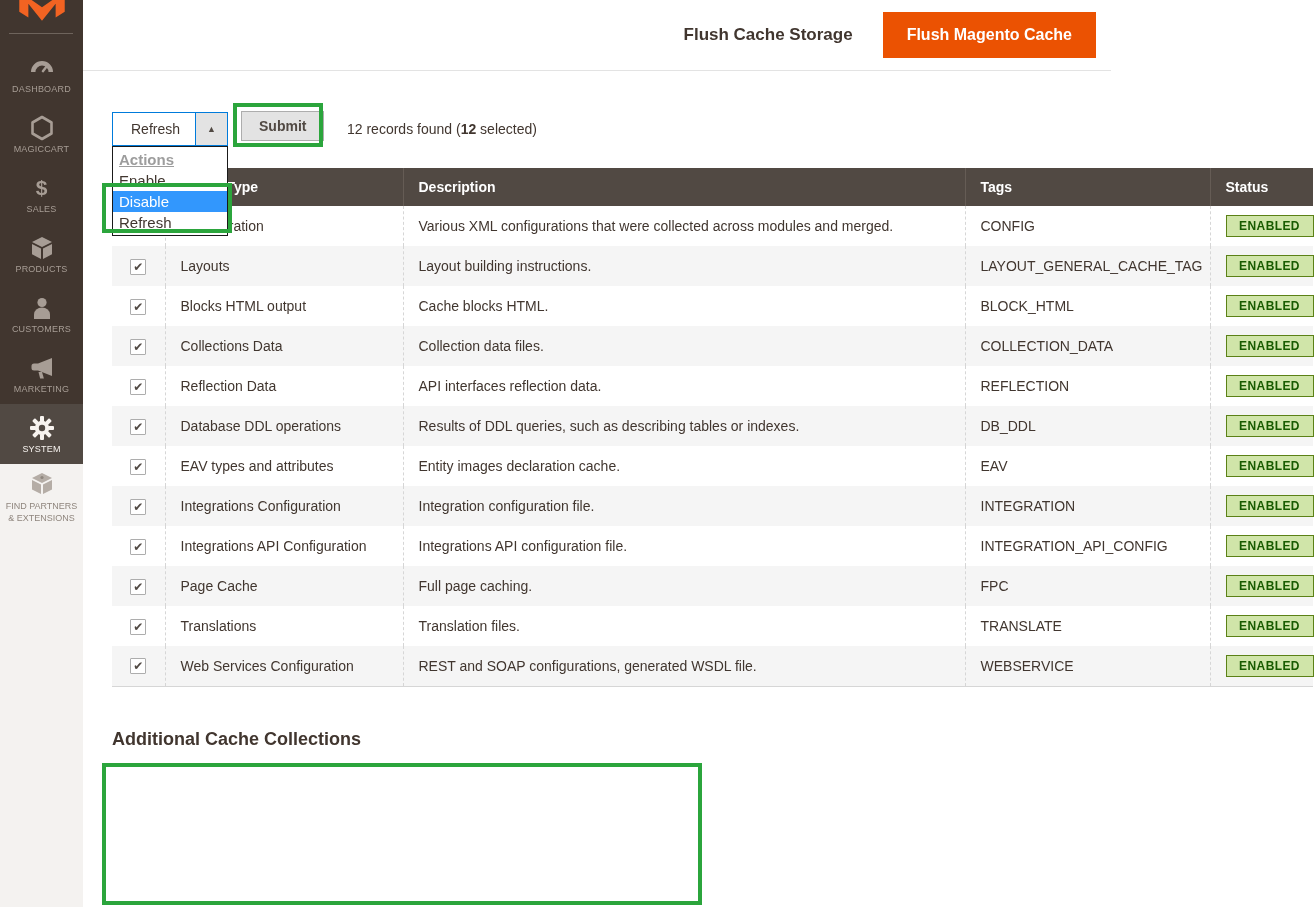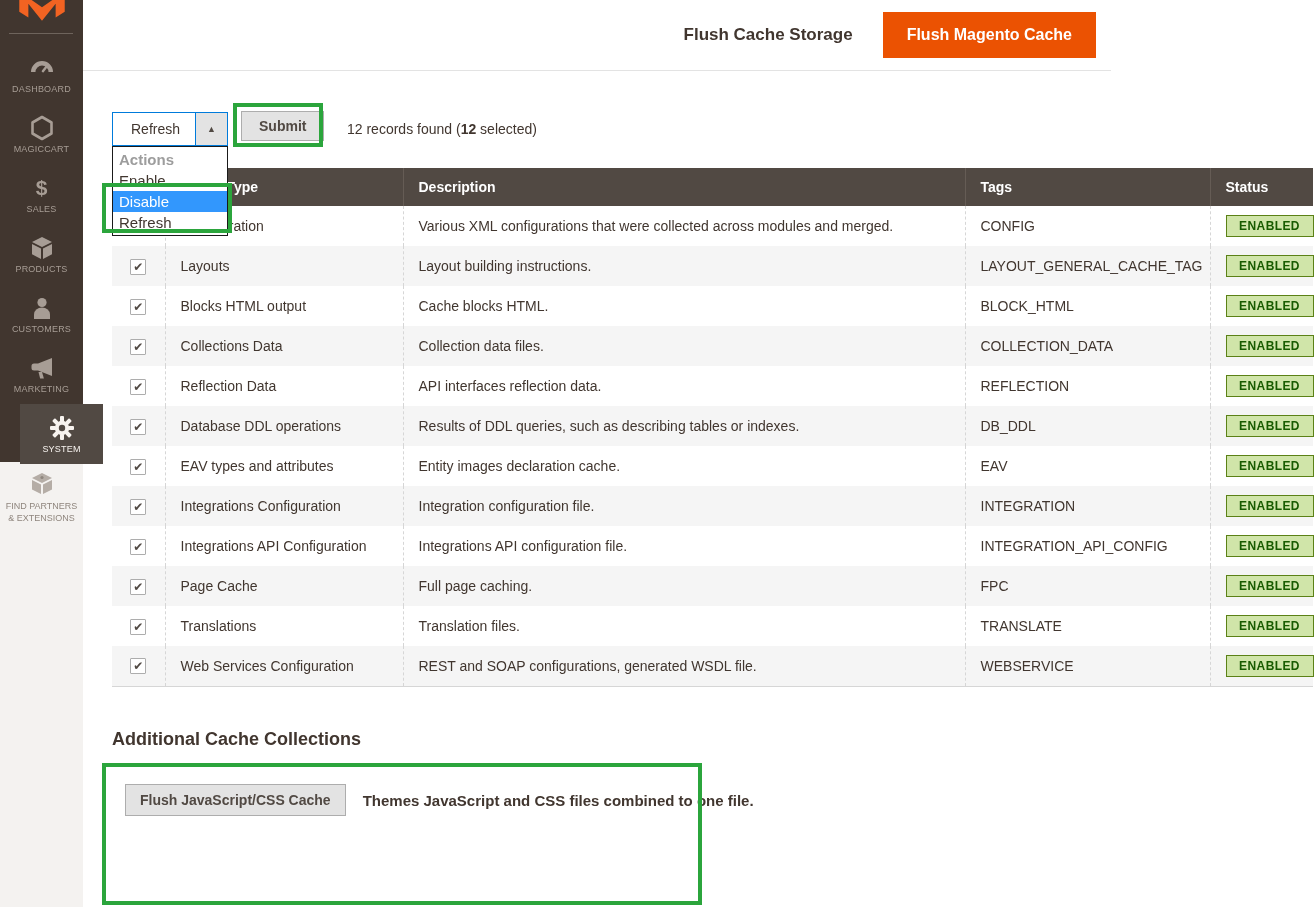--- a/index.html
+++ b/index.html
@@ -8,21 +8,21 @@
   .app { position:relative; width:1315px; height:907px; overflow:hidden; background:#fff; }
 
   
   .sidebar { position:absolute; left:0; top:0; width:83px; height:907px; background:#f4f2f0; }
   .sidebar-dark { position:absolute; left:0; top:0; width:83px; height:462px; background:#41362f; }
   .logo-wrap { position:absolute; left:17px; top:-6px; width:50px; height:34px; overflow:hidden; }
   .side-divider { position:absolute; left:9px; top:33px; width:64px; height:1px; background:#6e645c; }
   .nav { position:absolute; left:0; top:44px; width:83px; }
   .nav-item { width:83px; height:60px; display:flex; flex-direction:column; align-items:center; justify-content:center; cursor:pointer; }
   .nav-item .nav-label { font-size:9px; color:#a79d95; letter-spacing:.2px; margin-top:3px; text-align:center; }
-  .nav-item.active { background:#514943;margin-left:20px; }
+  .nav-item.active { background:#514943; }
   .nav-item.active .nav-label { color:#f7f3ef; }
   .nav-icon { width:26px; height:26px; display:flex; align-items:center; justify-content:center; }
   .dollar-glyph { font-size:21px; font-weight:bold; color:#a79d95; line-height:1; }
   .sidebar-footer { position:absolute; left:0; top:470px; width:83px; display:flex; flex-direction:column; align-items:center; cursor:pointer; }
   .sidebar-footer .nav-label { font-size:9px; color:#8f867e; margin-top:4px; text-align:center; line-height:1.35; }
 
   
   .topbar { position:absolute; left:83px; top:0; width:1028px; height:71px; background:#fff; border-bottom:1px solid #e3e3e3; display:flex; align-items:center; justify-content:flex-end; padding-right:15px; }
   .btn-text { font-size:17px; font-weight:bold; color:#41362f; background:none; border:none; margin-right:30px; cursor:pointer; font-family:inherit; }
   .btn-orange { background:#eb5202; border:1px solid #eb5202; color:#fff; font-size:16px; font-weight:bold; padding:13px 23px; cursor:pointer; font-family:inherit; }
@@ -31,21 +31,21 @@
   .action-select { position:absolute; left:112px; top:112px; width:116px; height:34px; background:#fff; border:1px solid #007bdb; display:flex; cursor:pointer; }
   .action-select .sel-value { flex:1; display:flex; align-items:center; padding-left:18px; font-size:14px; color:#41362f; }
   .action-select .sel-arrow { width:32px; background:#e3e3e3; border-left:1px solid #007bdb; display:flex; align-items:center; justify-content:center; font-size:9px; color:#514943; }
   .btn-submit { position:absolute; left:241px; top:111px; background:#e3e3e3; border:1px solid #adadad; font-size:14px; font-weight:bold; color:#514943; padding:6px 17px; cursor:pointer; font-family:inherit; }
   .records { position:absolute; left:347px; top:121px; font-size:14px; color:#41362f; }
   .records b { font-weight:bold; }
 
   
   .dropdown-panel { position:absolute; left:112px; top:146px; width:116px; background:#fff; border:1px solid #1a1a1a; z-index:40; padding:2px 0; }
   .dd-item { font-size:15px; color:#41362f; padding:1px 6px; line-height:19px; cursor:pointer; }
-  .dd-group { font-weight:bold; color:#9d9d9d; cursor:default; }
+  .dd-group { font-weight:bold; color:#9d9d9d; cursor:default;text-decoration:underline; }
   .dd-selected { background:#3297fd; color:#fff; }
 
   
   .anno { position:absolute; border:4px solid #2ba53c; z-index:60; pointer-events:none; }
   .anno-submit { left:233px; top:103px; width:90px; height:44px; }
   .anno-dropdown { left:102px; top:183px; width:130px; height:50px; }
   .anno-flush { left:102px; top:763px; width:600px; height:142px; }
 
   
   .grid-wrap { position:absolute; left:112px; top:168px; width:1201px; }
@@ -314,19 +314,15 @@
     <div class="dd-item">Refresh</div>
   </div>
 
   <div class="anno anno-submit"></div>
   <div class="anno anno-dropdown"></div>
   <div class="anno anno-flush"></div>
 
   <div class="section-title">Additional Cache Collections</div>
 
   <div class="flush-rows">
-    <div class="flush-row">
-      <button class="btn-gray">Flush JavaScript/CSS Cache</button>
-      <span class="flush-desc">Themes JavaScript and CSS files combined to one file.</span>
-    </div>
   </div>
 
 </div>
 
 </body></html>

